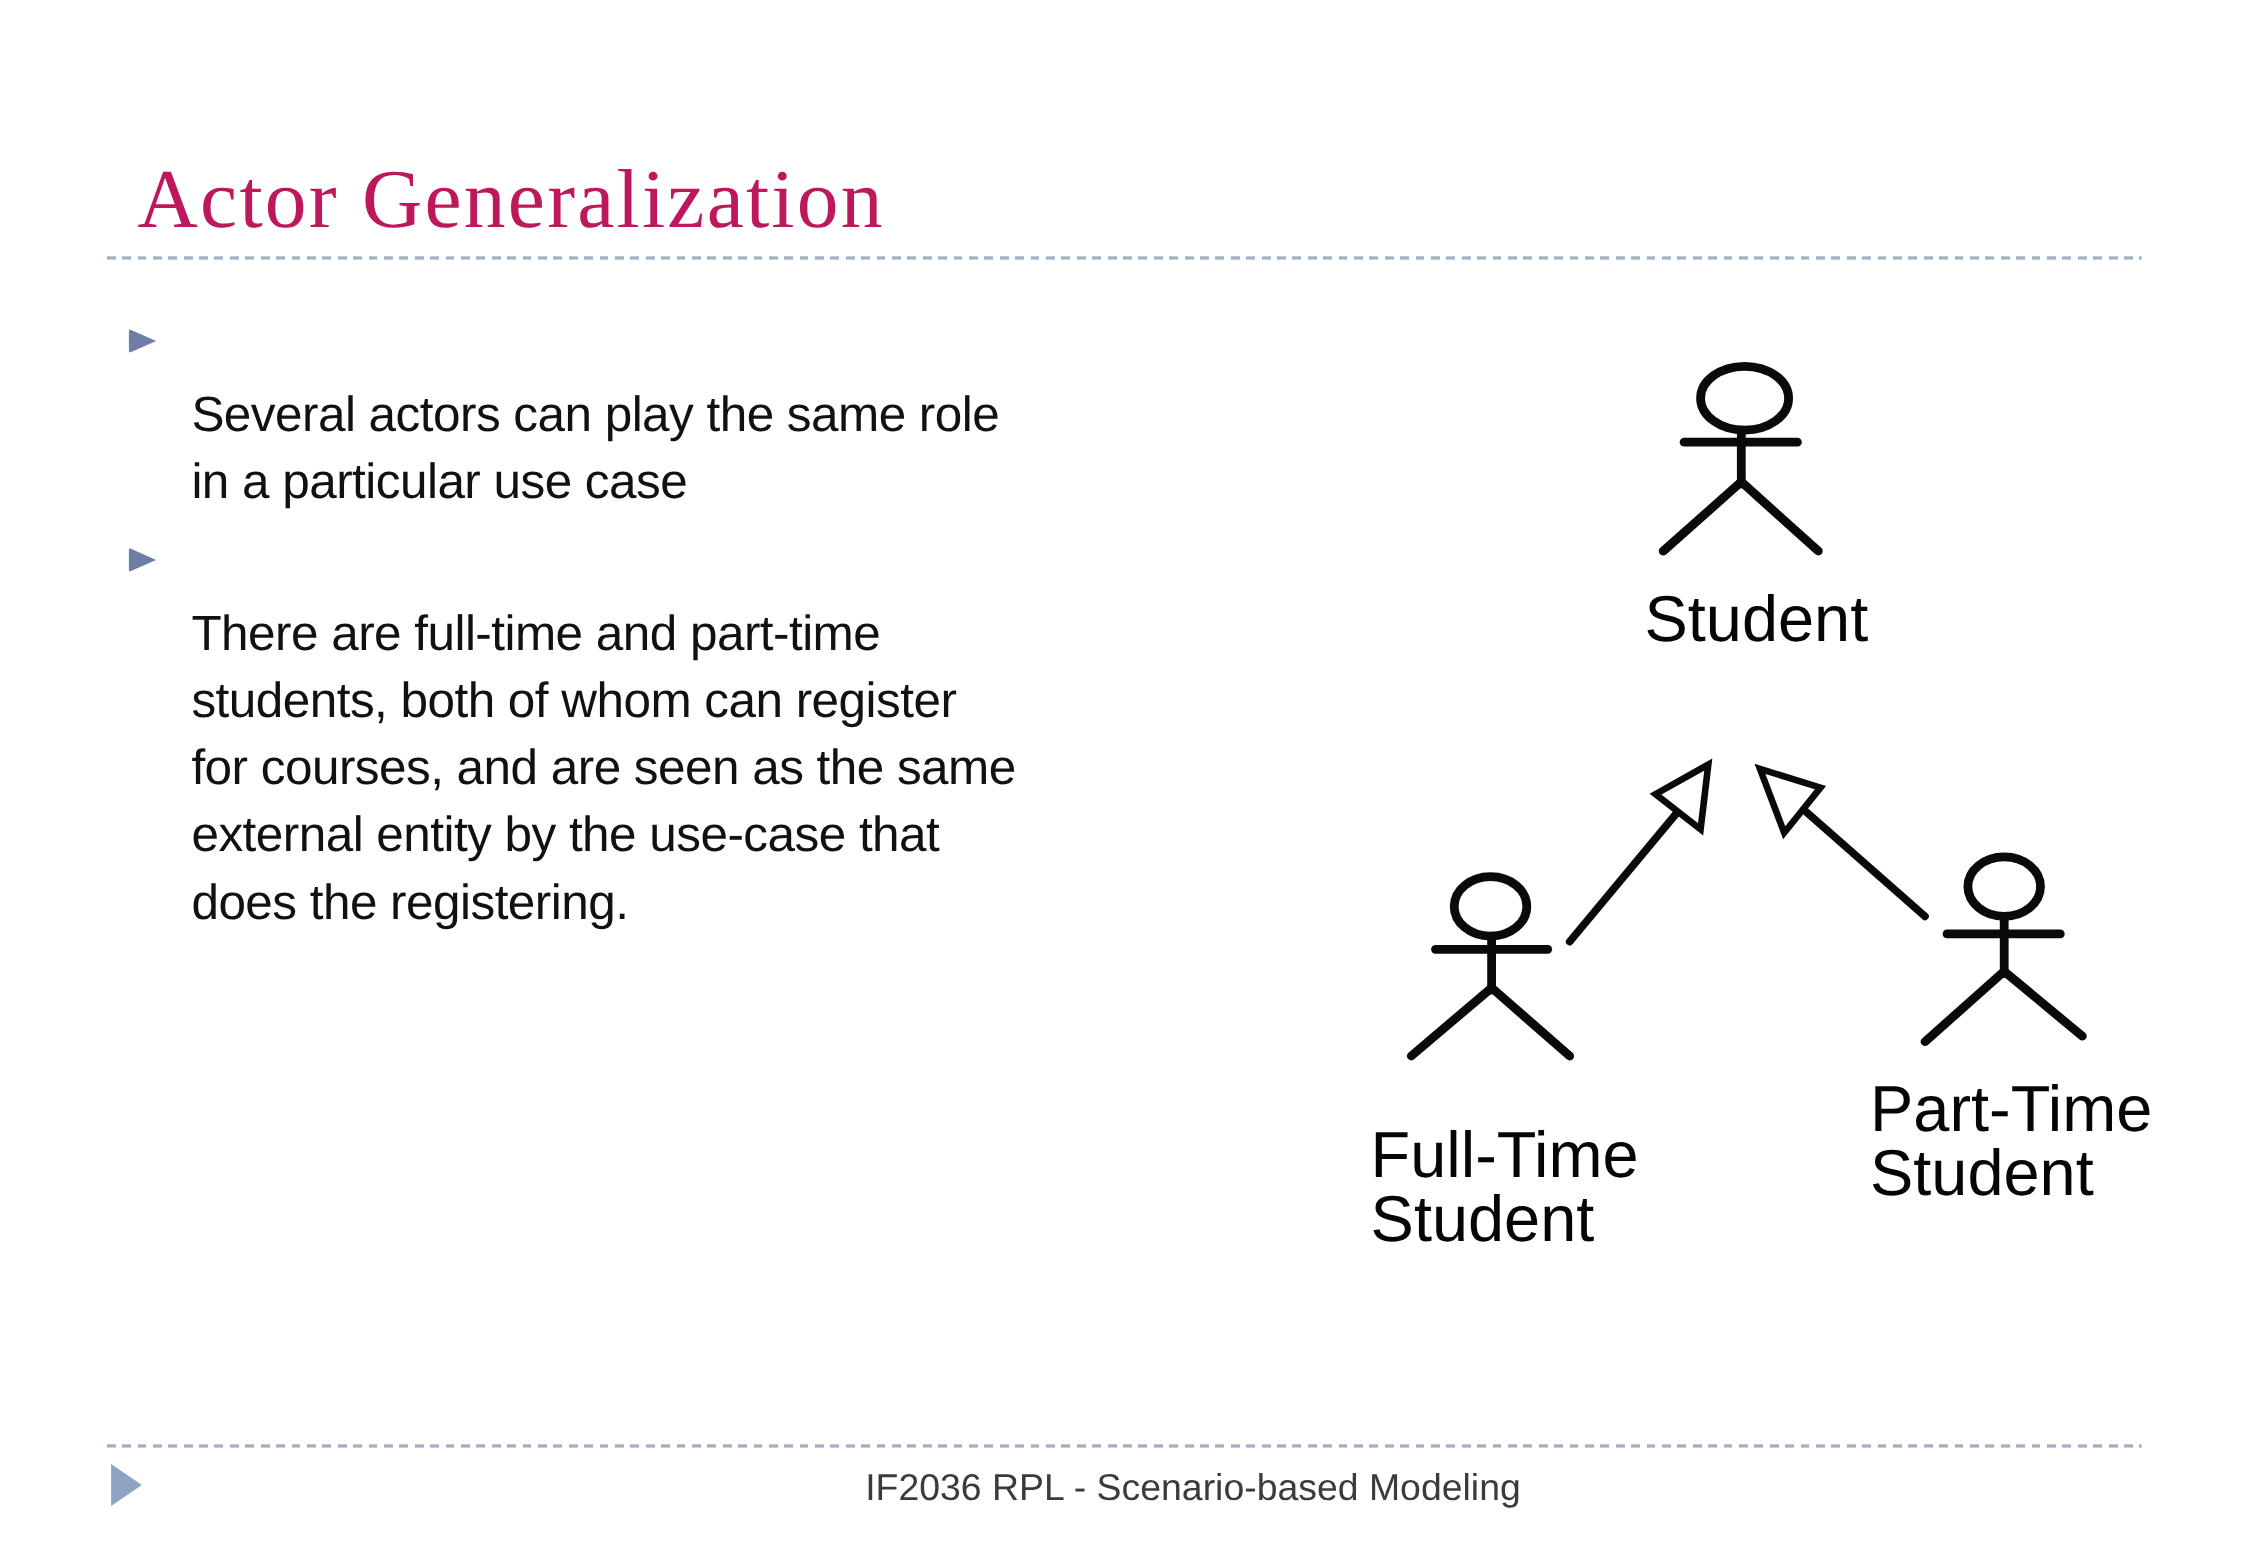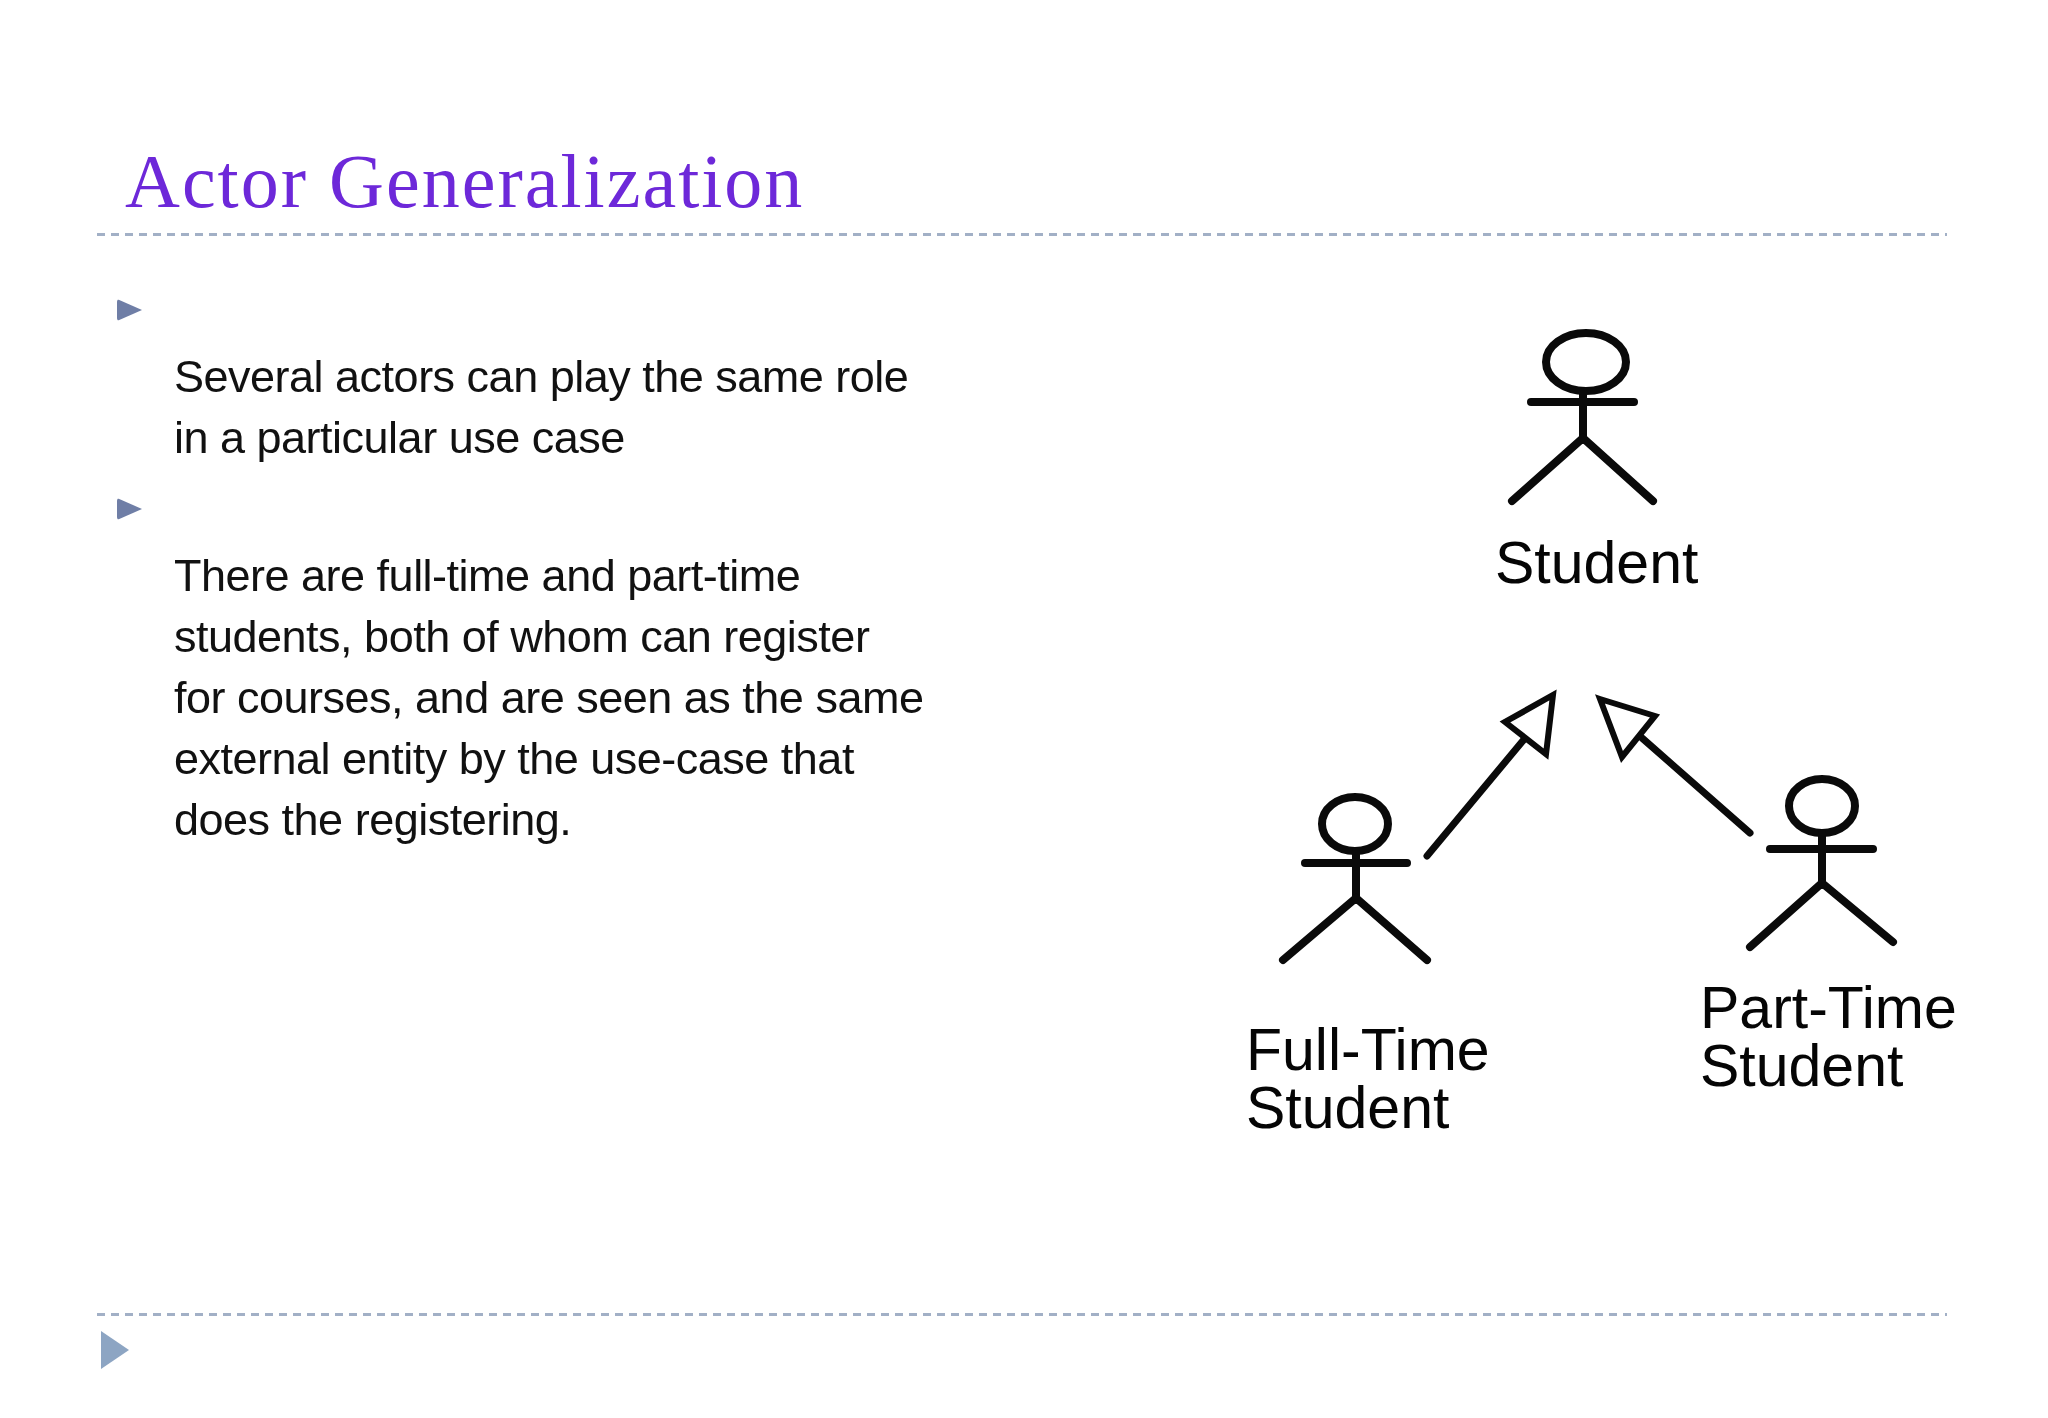--- a/index.html
+++ b/index.html
@@ -18,21 +18,21 @@
 
   
   .title {
     position: absolute;
     left: 125px;
     top: 138px;
     font-family: "Liberation Serif", "DejaVu Serif", serif;
     font-size: 76px;
     font-weight: 400;
     letter-spacing: 2px;
-    color: #6d28d9;
+    color: #be185d;
     white-space: nowrap;
   }
 
   
   .divider {
     position: absolute;
     left: 97px;
     width: 1850px;
     height: 3px;
     background: repeating-linear-gradient(
@@ -196,14 +196,15 @@
   <div class="actor-label label-fulltime">Full-Time
 Student</div>
 
   <div class="actor-label label-parttime">Part-Time
 Student</div>
 
   <div class="divider bottom"></div>
 
   <div class="footer-pointer"></div>
 
+  <div class="footer-text">IF2036 RPL - Scenario-based Modeling</div>
 
 </div>
 
 </body></html>

